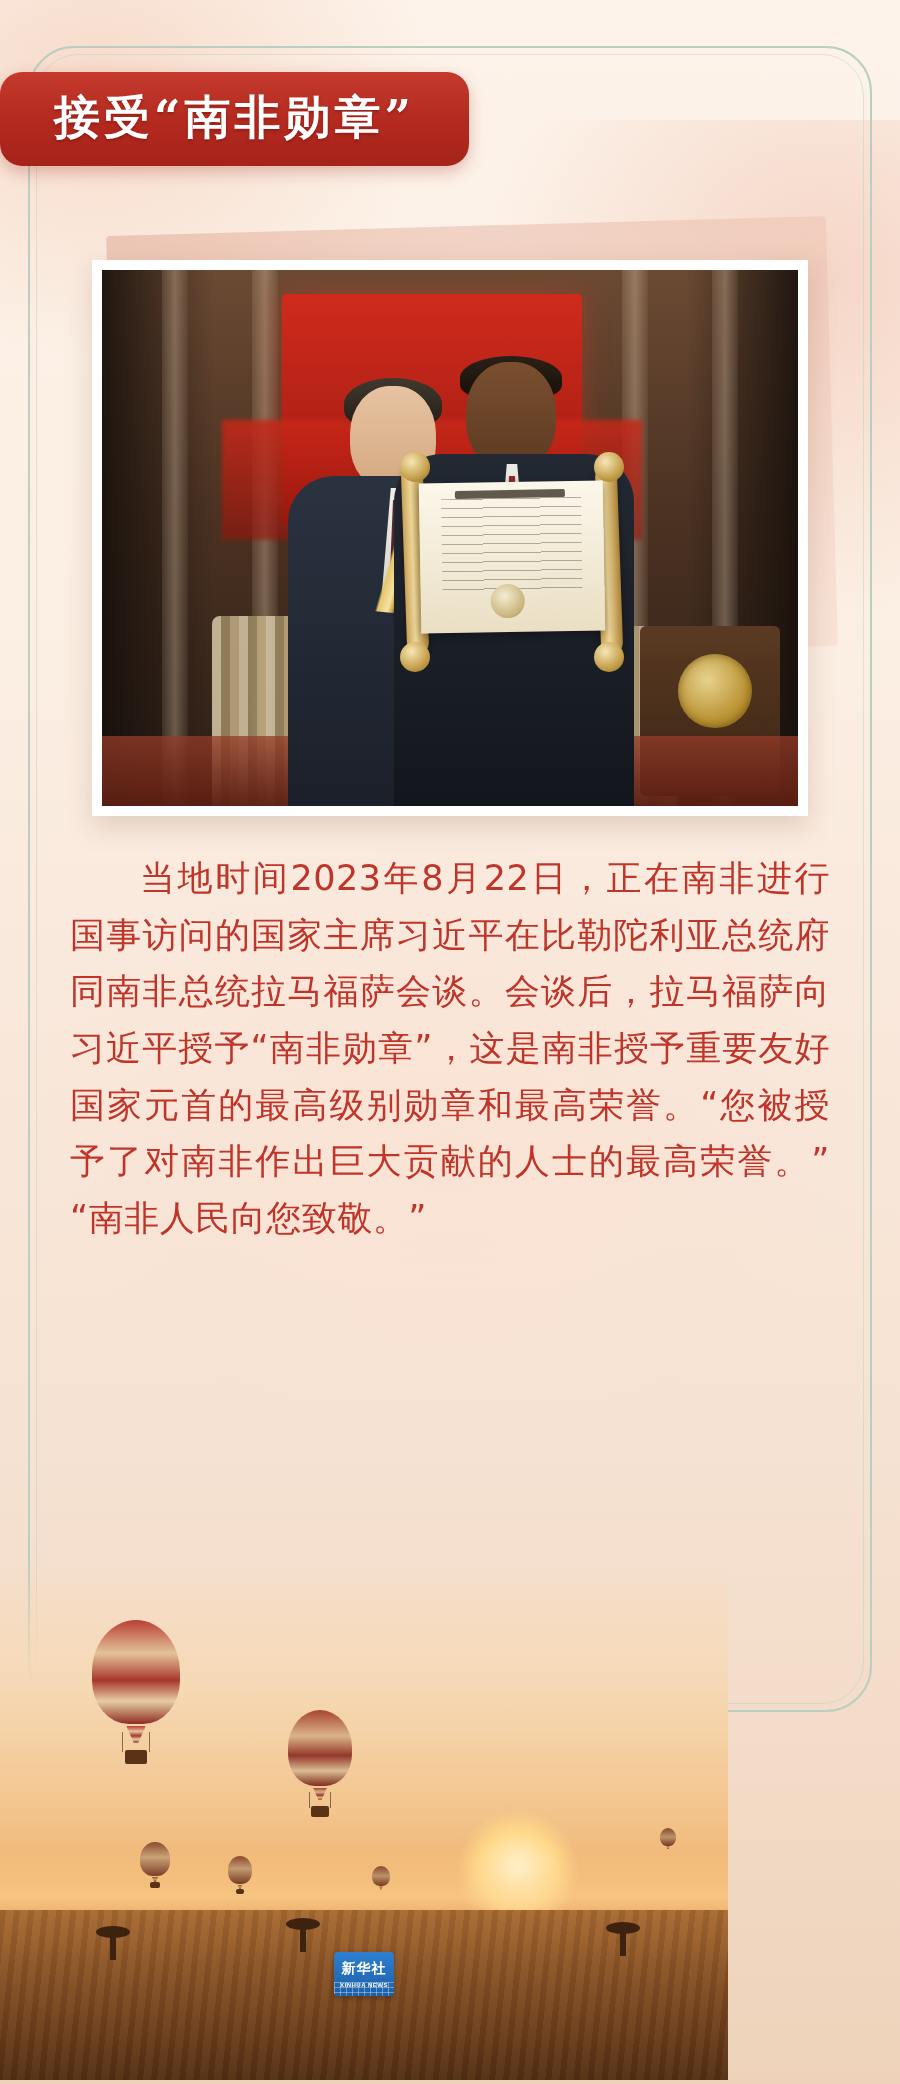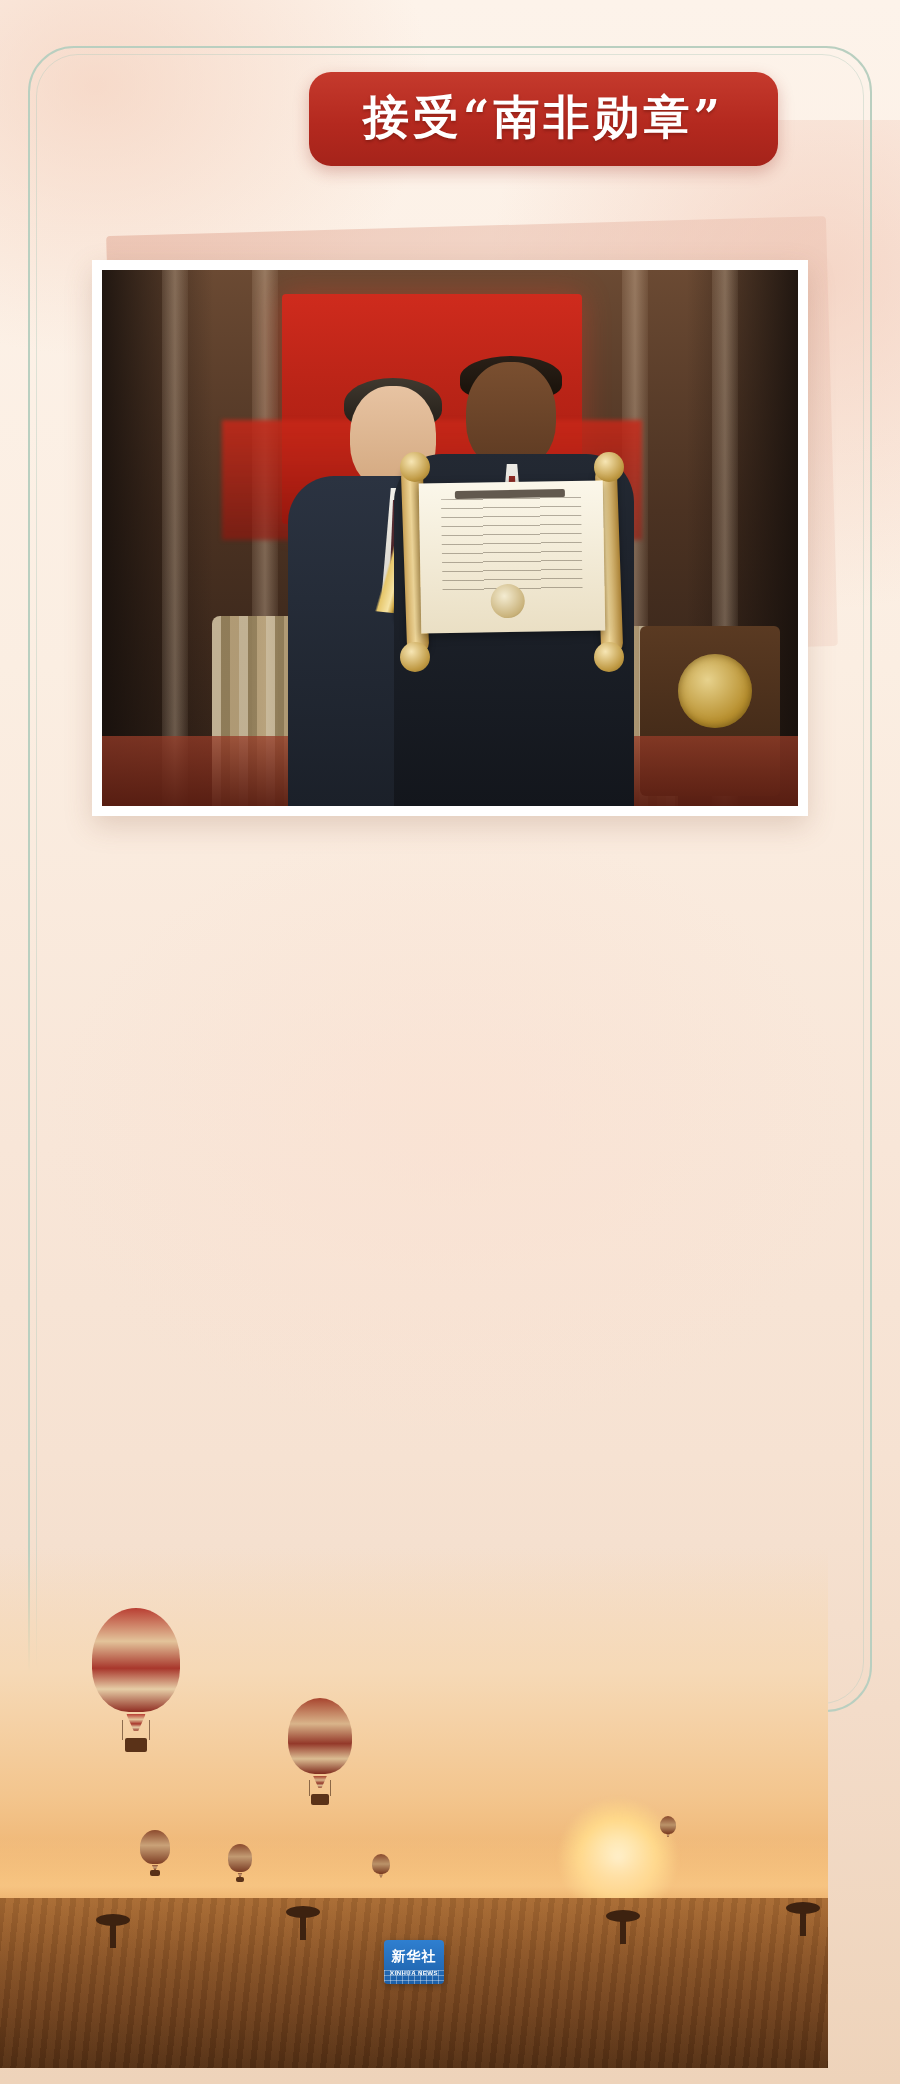--- a/index.html
+++ b/index.html
@@ -59,23 +59,23 @@
     border: 1px solid rgba(185,207,192,0.45);
     border-radius: 42px;
     box-sizing: border-box;
     pointer-events: none;
   }
 
   
   .title-wrap {
     position: absolute;
     left: 0; top: 72px;
-    width: 778px;
+    width: 900px;
     display: flex;
-    justify-content: flex-end;
+    justify-content: flex-start;
   }
   .title-banner {
     position: relative;
     background: linear-gradient(180deg, #c53a2d 0%, #b4291f 55%, #a5231a 100%);
     color: #ffffff;
     border-radius: 22px;
     padding: 22px 54px 26px 54px;
     box-shadow: 0 6px 16px rgba(150,40,30,0.28);
   }
   .title-banner::before,
@@ -330,22 +330,22 @@
     line-height: 1.62;
     letter-spacing: 0.5px;
     text-indent: 2em;
     margin: 0 0 10px 0;
     text-align: justify;
   }
 
   
   .scenery {
     position: absolute;
-    left: 0; bottom: 16px;
-    width: 828px; height: 520px;
+    left: 0; bottom: 4px;
+    width: 728px; height: 520px;
     overflow: hidden;
   }
   .sky {
     position: absolute; inset: 0;
     background: linear-gradient(180deg, rgba(246,226,210,0) 0%, #f6d9b6 24%, #f3c58d 48%, #eeb06a 64%, #d98e4c 76%, #b56b34 86%, #8d4f24 94%, #6e3c1c 100%);
   }
   .sun {
     position: absolute;
     right: 150px; bottom: 150px;
     width: 120px; height: 120px;
@@ -522,20 +522,21 @@
       <div class="rod-cap" style="left:492px; top:372px;"></div>
       <div class="scroll">
         <div class="scroll-title"></div>
         <div class="scroll-lines"></div>
         <div class="scroll-emblem"></div>
       </div>
     </div>
   </div>
 
   <div class="article">
+    <p class="para">当地时间2023年8月22日，正在南非进行国事访问的国家主席习近平在比勒陀利亚总统府同南非总统拉马福萨会谈。会谈后，拉马福萨向习近平授予“南非勋章”，这是南非授予重要友好国家元首的最高级别勋章和最高荣誉。“您被授予了对南非作出巨大贡献的人士的最高荣誉。”“南非人民向您致敬。”</p>
   </div>
 
   <div class="scenery">
     <div class="sky"></div>
     <div class="sun"></div>
     <div class="horizon-haze"></div>
     <div class="ground"></div>
     <div class="ground-texture"></div>
 
     <div class="tree" style="left:110px;"></div>

